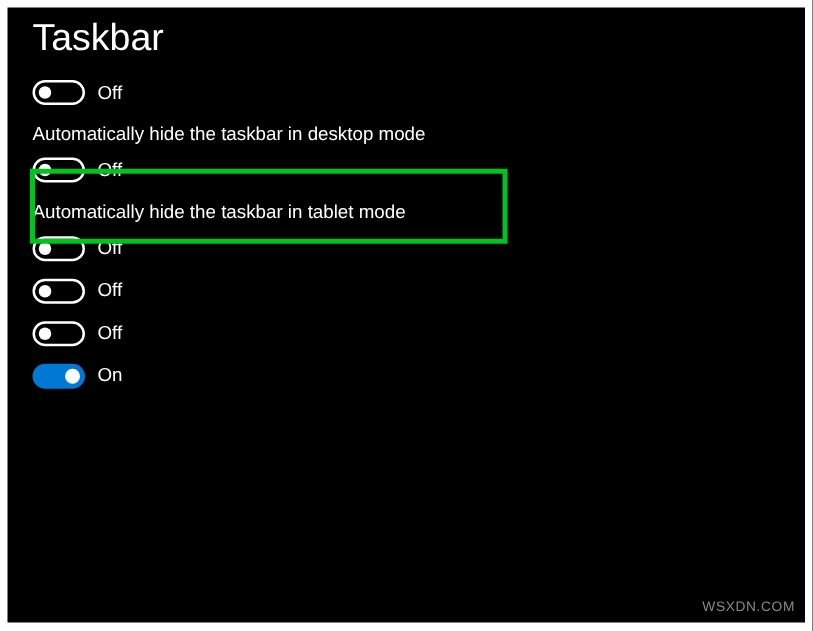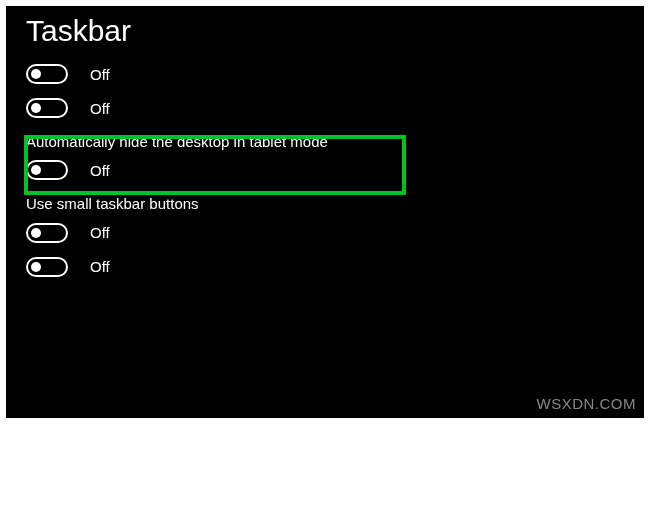--- a/index.html
+++ b/index.html
@@ -11,21 +11,21 @@
       background: #fff;
       font-family: "Segoe UI", Tahoma, sans-serif;
       width: 650px;
       height: 505px;
     }
     .window {
       background: #000;
       color: #fff;
       margin: 6px;
       padding: 6px 20px 14px 20px;
-      height: 412px;
+      height: 492px;
       position: relative;
     }
     .title {
       font-size: 30px;
       font-weight: 300;
       margin-bottom: 16px;
       margin-top: 2px;
     }
     .setting {
       margin-bottom: 14px;
@@ -33,21 +33,21 @@
     .setting-label {
       font-size: 15px;
       font-weight: 400;
       line-height: 1.35;
       margin-bottom: 8px;
       max-width: 580px;
     }
     .toggle-row {
       display: flex;
       align-items: center;
-      gap: 22px;
+      gap: 10px;
     }
     .toggle {
       width: 42px;
       height: 20px;
       border-radius: 10px;
       position: relative;
       cursor: pointer;
       flex-shrink: 0;
     }
     .toggle.off {
@@ -87,66 +87,70 @@
       left: 18px;
       top: 129px;
       width: 382px;
       height: 60px;
       pointer-events: none;
     }
     .watermark {
       position: absolute;
       right: 8px;
       bottom: 6px;
-      font-size: 15px;
+      font-size: 11px;
       color: #888;
       letter-spacing: 0.5px;
     }
   </style>
 </head>
 <body>
 
 <div class="window">
   <h1 class="title">Taskbar</h1>
 
   <div class="setting">
     <div class="toggle-row">
       <div class="toggle off"></div>
       <span class="toggle-state">Off</span>
     </div>
   </div>
 
   <div class="setting">
+    <div class="setting-label">Automatically hide the taskbar in desktop mode</div>
     <div class="toggle-row">
       <div class="toggle off"></div>
       <span class="toggle-state">Off</span>
     </div>
   </div>
 
   <div class="setting">
-    <div class="setting-label">Automatically hide the desktop in tablet mode</div>
-    <div class="toggle-row">
-      <div class="toggle off"></div>
-      <span class="toggle-state">Off</span>
-    </div>
-  </div>
-
-  <div class="setting">
-    <div class="setting-label">Use small taskbar buttons</div>
+    <div class="setting-label">Automatically hide the taskbar in tablet mode</div>
     <div class="toggle-row">
       <div class="toggle off"></div>
       <span class="toggle-state">Off</span>
     </div>
   </div>
 
   <div class="setting">
     <div class="toggle-row">
       <div class="toggle off"></div>
       <span class="toggle-state">Off</span>
     </div>
   </div>
 
   <div class="setting">
+    <div class="toggle-row">
+      <div class="toggle off"></div>
+      <span class="toggle-state">Off</span>
+    </div>
+  </div>
+
+  <div class="setting">
+    <div class="toggle-row">
+      <div class="toggle on"></div>
+      <span class="toggle-state">On</span>
+    </div>
   </div>
 
   <div class="highlight"></div>
   <div class="watermark">WSXDN.COM</div>
 </div>
 
 </body></html>

